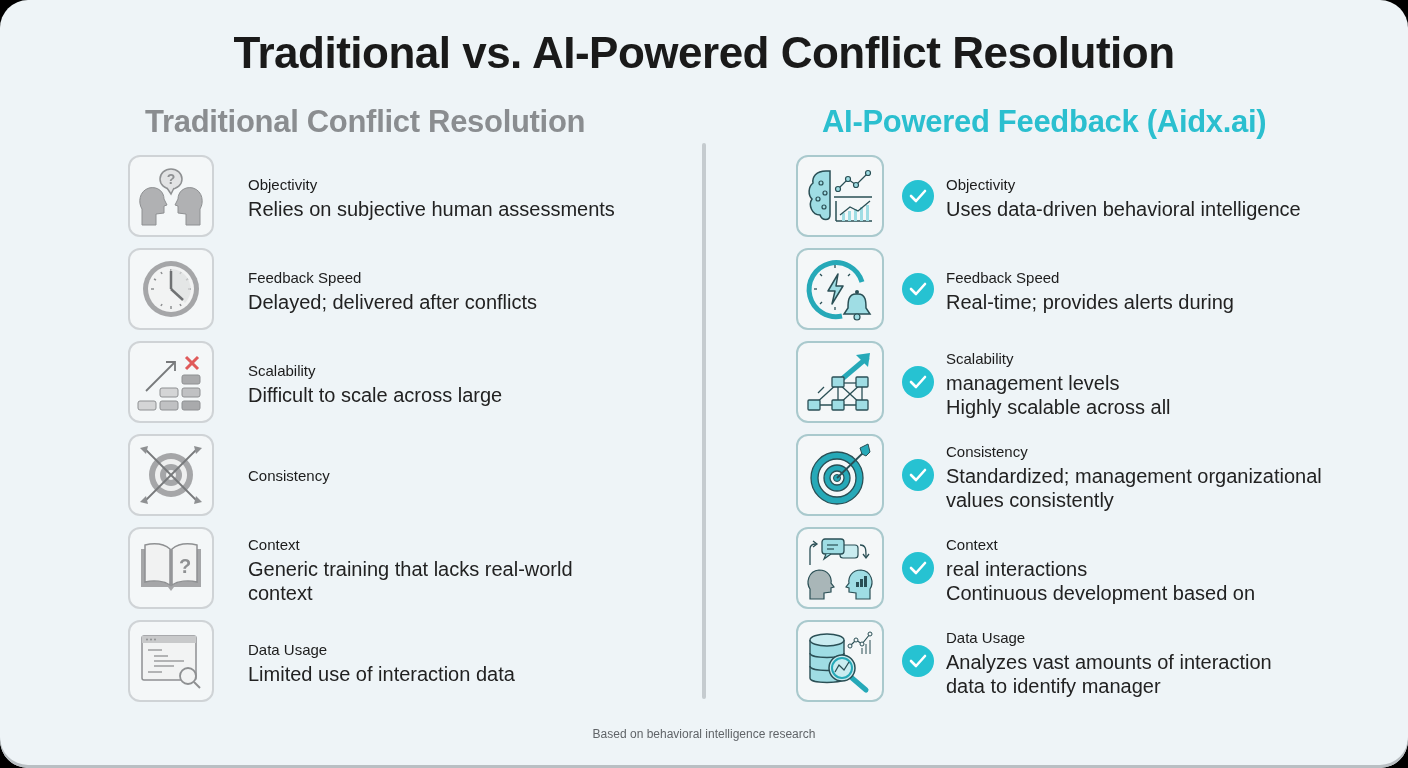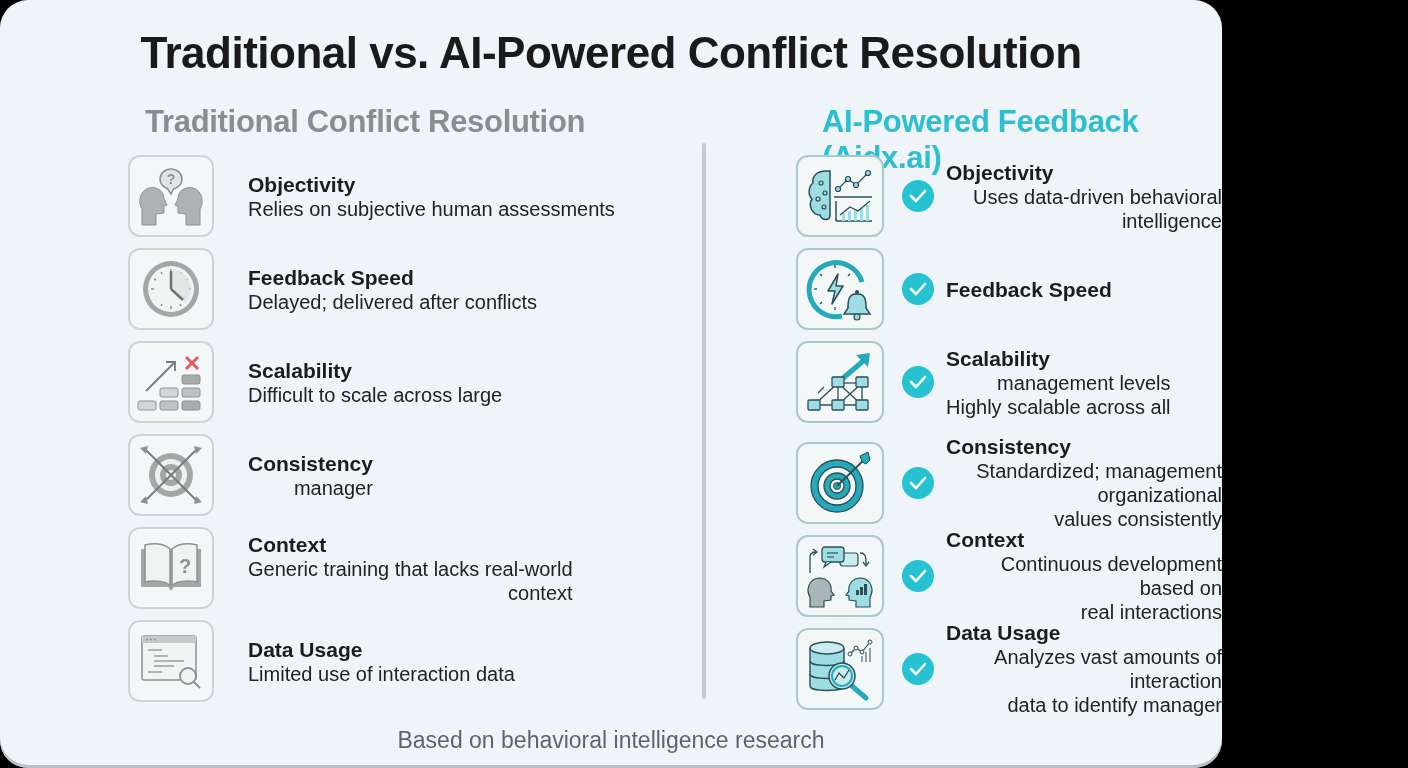--- a/index.html
+++ b/index.html
@@ -1,19 +1,19 @@
 <!DOCTYPE html>
 <html><head>
 <meta charset="utf-8">
 <style>
   * { box-sizing: border-box; margin: 0; padding: 0; }
   html, body { width: 1408px; height: 768px; background: #000; overflow: hidden; }
   body { font-family: "Liberation Sans", "DejaVu Sans", sans-serif; }
   .card {
-    position: absolute; left: 0; top: 0; width: 1222px; height: 768px;
+    position: absolute; left: 0; top: 0; width: 1408px; height: 768px;
     background: #eef4f7; border-radius: 28px;
     box-shadow: inset 0 -3px 0 #b9bfc3;
   }
   .main-title {
     position: absolute; left: 0; right: 0; top: 28px; text-align: center;
     font-size: 44px; font-weight: 700; color: #1a1a1a; letter-spacing: -0.5px;
   }
   .col-title {
     position: absolute; top: 104px; font-size: 31px; font-weight: 700; letter-spacing: -0.3px;
   }
@@ -30,25 +30,25 @@
   }
   .left .icon-box { border: 2px solid #cfd3d6; }
   .right .icon-box { border: 2px solid #a9c9cd; width: 88px; }
   .check {
     width: 32px; height: 32px; border-radius: 50%; background: #26c2d2;
     display: flex; align-items: center; justify-content: center; flex-shrink: 0;
     margin-left: 18px;
   }
   .txt { margin-left: 34px; color: #1c1c1c; }
   .right .txt { margin-left: 12px; }
-  .txt .h { font-size: 21px; font-weight: 700; line-height: 25px; }
-  .txt .d { font-size: 20px; line-height: 24px; color: #222; text-align: right; }
+  .txt .h { font-size: 15px; font-weight: 400; line-height: 25px; }
+  .txt .d { font-size: 20px; line-height: 24px; color: #222; }
   .footer {
     position: absolute; left: 0; right: 0; top: 727px; text-align: center;
-    font-size: 23px; color: #606468;
+    font-size: 12px; color: #606468;
   }
 </style>
 </head>
 <body>
 
 <div class="card">
   <div class="main-title">Traditional vs. AI-Powered Conflict Resolution</div>
 
   <div class="col-title right">AI-Powered Feedback (Aidx.ai)</div>
   <div class="col-title left">Traditional Conflict Resolution</div>
@@ -132,21 +132,20 @@
           <line x1="10" y1="8" x2="60" y2="58" stroke="#77797b" stroke-width="1.8"></line>
           <line x1="60" y1="8" x2="10" y2="58" stroke="#77797b" stroke-width="1.8"></line>
           <path d="M4 6 L12 4 L10 12 Z" fill="#8e9092"></path>
           <path d="M66 6 L58 4 L60 12 Z" fill="#8e9092"></path>
           <path d="M4 60 L12 62 L10 54 Z" fill="#8e9092"></path>
           <path d="M66 60 L58 62 L60 54 Z" fill="#8e9092"></path>
         </svg>
       </div>
       <div class="txt">
         <div class="h">Consistency</div>
-        <div class="d">manager</div>
       </div>
     </div>
 
     <div class="row" style="left:128px; top:527px;">
       <div class="icon-box">
         <svg width="70" height="66" viewBox="0 0 70 66">
           <path d="M5 14 L5 52 L32 52 L35 56 L38 52 L65 52 L65 14 Z" fill="#a5a6a8"></path>
           <path d="M9 10 C18 8 28 9 34 14 L34 50 C28 46 18 45 9 47 Z" fill="#f1f2f2" stroke="#8e9092" stroke-width="1.5"></path>
           <path d="M61 10 C52 8 42 9 36 14 L36 50 C42 46 52 45 61 47 Z" fill="#f1f2f2" stroke="#8e9092" stroke-width="1.5"></path>
           <text x="49" y="38" text-anchor="middle" font-size="20" font-weight="700" fill="#8e9092" font-family="Liberation Sans, sans-serif">?</text>
@@ -248,20 +247,21 @@
           <circle cx="53" cy="36" r="2" fill="#2a4f55"></circle>
         </svg>
       </div>
       <div class="check">
         <svg width="18" height="14" viewBox="0 0 18 14">
             <polyline points="2,7 7,12 16,2" fill="none" stroke="#fff" stroke-width="2.6" stroke-linecap="round" stroke-linejoin="round"></polyline>
           </svg>
       </div>
       <div class="txt">
         <div class="h">Feedback Speed</div>
+        <div class="d">Real-time; provides alerts during</div>
       </div>
     </div>
 
     <div class="row" style="left:796px; top:341px;">
       <div class="icon-box">
         <svg width="72" height="66" viewBox="0 0 72 66">
           <line x1="38" y1="30" x2="64" y2="8" stroke="#26a9b8" stroke-width="5"></line>
           <path d="M52 6 L66 4 L64 18 Z" fill="#26a9b8"></path>
           <g stroke="#2a4f55" stroke-width="1.3">
             <line x1="10" y1="56" x2="34" y2="34"></line>
@@ -339,22 +339,22 @@
             </g>
         </svg>
       </div>
       <div class="check">
         <svg width="18" height="14" viewBox="0 0 18 14">
             <polyline points="2,7 7,12 16,2" fill="none" stroke="#fff" stroke-width="2.6" stroke-linecap="round" stroke-linejoin="round"></polyline>
           </svg>
       </div>
       <div class="txt">
         <div class="h">Context</div>
+        <div class="d">real interactions</div>
         <div class="d">Continuous development based on</div>
-        <div class="d">real interactions</div>
       </div>
     </div>
 
     <div class="row" style="left:796px; top:620px;">
       <div class="icon-box">
         <svg width="72" height="66" viewBox="0 0 72 66">
           <path d="M6 12 L6 50 C6 56 40 56 40 50 L40 12" fill="#9fdde4" stroke="#2a4f55" stroke-width="1.4"></path>
           <ellipse cx="23" cy="12" rx="17" ry="6" fill="#c9ecf0" stroke="#2a4f55" stroke-width="1.4"></ellipse>
           <path d="M6 25 C6 31 40 31 40 25" fill="none" stroke="#2a4f55" stroke-width="1.4"></path>
           <path d="M6 38 C6 44 40 44 40 38" fill="none" stroke="#2a4f55" stroke-width="1.4"></path>

